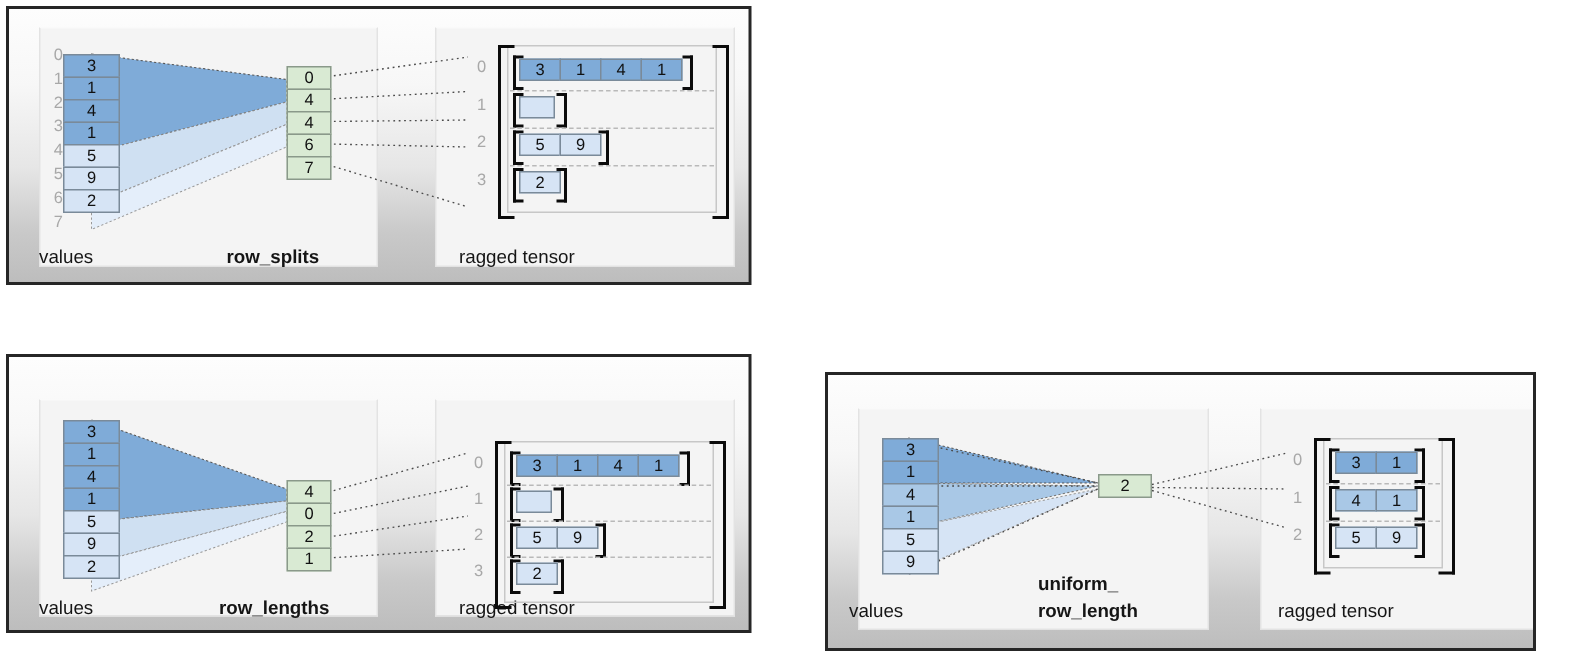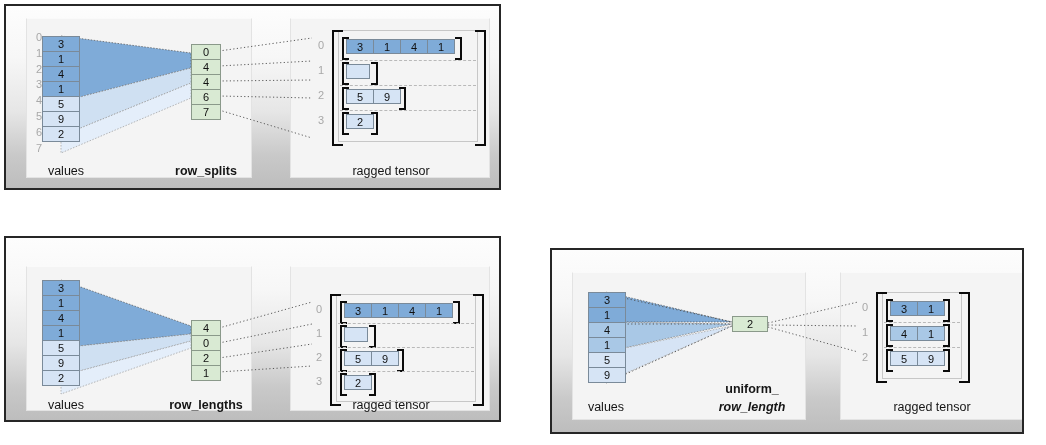--- a/index.html
+++ b/index.html
@@ -69,21 +69,21 @@
     width:14px;
     line-height:1;
   }
 
   
   .lbl {
     position:absolute;
     font-size:12.5px;
     color:#151515;
     white-space:nowrap;
-    text-align:center;
+    text-align:left;
   }
   .lbl.b { font-weight:bold; }
 
   
   svg.ov { position:absolute; left:0; top:0; overflow:visible; }
 
   
   .rt { position:absolute; }
   .rnum {
     position:absolute;
@@ -312,21 +312,21 @@
           <div class="vcell" style="height: 16px; background: rgb(169, 200, 230);">1</div>
           <div class="vcell" style="height: 16px; background: rgb(214, 228, 245);">5</div>
           <div class="vcell" style="height: 16px; background: rgb(214, 228, 245);">9</div>
         </div>
       <div class="col" id="p4part" style="left:180px;top:66px;width:36px;">
           <div class="gcell" style="height: 16px; background: rgb(217, 234, 211);">2</div>
         </div>
 
       <div class="lbl" style="left:14px;top:150px;width:80px;">values</div>
       <div class="lbl b" style="left:140px;top:132px;width:120px;">uniform_</div>
-      <div class="lbl b" style="left:140px;top:150px;width:120px;font-style:italic;">row_length</div>
+      <div class="lbl b" style="left:140px;top:150px;width:120px;">row_length</div>
       <div class="lbl" style="left:300px;top:150px;width:160px;">ragged tensor</div>
 
       <div class="rt" id="p4rt" style="left:306px;top:40px;width:160px;">
           <div class="rtbox" style="left: 24px; top: 2px; width: 80px; height: 87px;"></div>
           <div class="obr" style="left: 18px; top: 2px; width: 94px; height: 87px;"></div>
           <div class="rnum" style="left: 4px; top: 8px; color: rgb(168, 168, 168);">0</div>
           <div class="bracket" style="left: 28px; top: 9px; width: 64px;"></div>
           <div class="rcells" style="left: 32px; top: 11px; position: absolute;">
             <div class="rcell" style="width: 28px; height: 15px; background: rgb(127, 171, 216);">3</div>
             <div class="rcell" style="width: 28px; height: 15px; background: rgb(127, 171, 216);">1</div>

